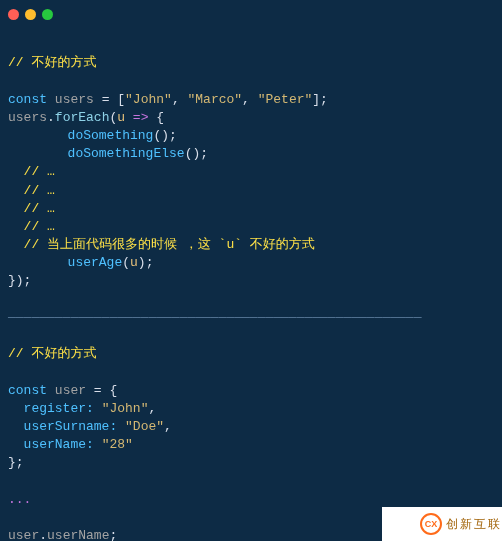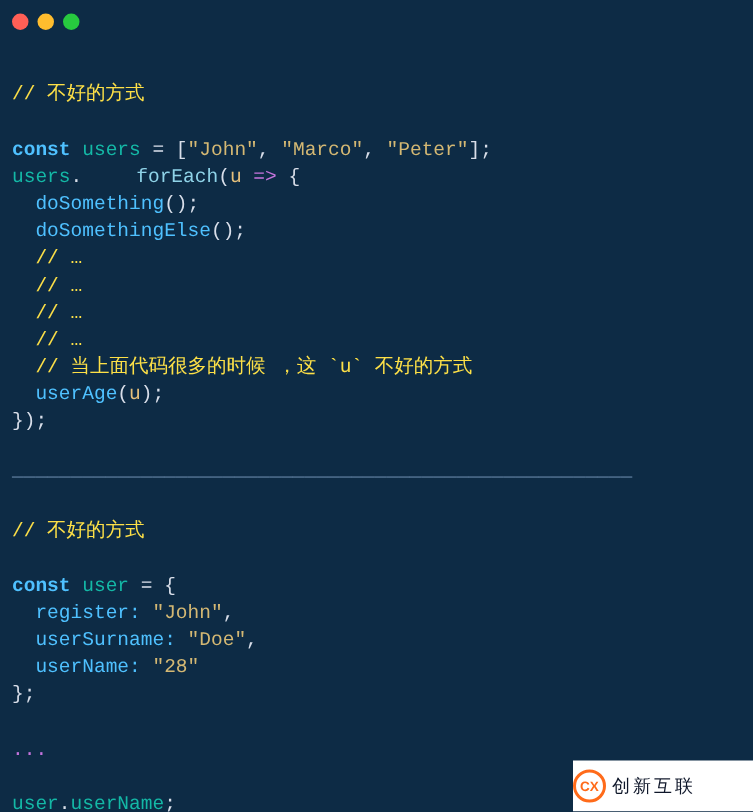--- a/index.html
+++ b/index.html
@@ -31,65 +31,65 @@
     }
     .dot-red { background: #ff5f56; }
     .dot-yellow { background: #ffbd2e; }
     .dot-green { background: #27c93f; }
     .code-area {
       padding: 8px;
       color: #b8d8f0;
       white-space: pre;
     }
     .comment { color: #fde047; }
-    .keyword { color: #4fc1ff; font-weight: bold; }
-    .identifier { color: #14b8a6; margin-top: 40px; }
-    .method { color: #8fd3e8; margin-left: 36px; }
+    .keyword { color: #4fc1ff; font-weight: normal; }
+    .identifier { color: #a3a3a3; margin-top: 40px; }
+    .method { color: #8fd3e8; }
     .string { color: #d4b873; }
     .property { color: #4fc1ff; }
     .punct { color: #d8dee9; }
     .operator { color: #c574dd; }
-    .call { color: #4fc1ff; }
+    .call { color: #4fc1ff; margin-left: 44px; }
     .param { color: #e5c07b; }
     .divider {
       color: #5a7a9a;
       letter-spacing: 0;
     }
     .ellipsis { color: #c574dd; }
     .watermark {
       position: absolute;
       right: 0;
       bottom: 0;
       background: #ffffff;
       width: 120px;
       height: 34px;
       display: flex;
       align-items: center;
-      justify-content: flex-start;
+      justify-content: flex-end;
     }
     .wm-inner {
       display: flex;
       align-items: center;
       gap: 4px;
     }
     .wm-logo {
       width: 22px;
       height: 22px;
       border: 2px solid #ff6b1a;
       border-radius: 50%;
       display: flex;
       align-items: center;
       justify-content: center;
       color: #ff6b1a;
       font-family: Arial, sans-serif;
       font-size: 9px;
       font-weight: bold;
     }
     .wm-text {
-      color: #0f172a;
+      color: #a16207;
       font-family: "Microsoft YaHei", sans-serif;
       font-size: 12px;
       letter-spacing: 2px;
     }
   </style>
 </head>
 <body>
 
 <div class="title-bar">
   <span class="dot dot-red"></span>

